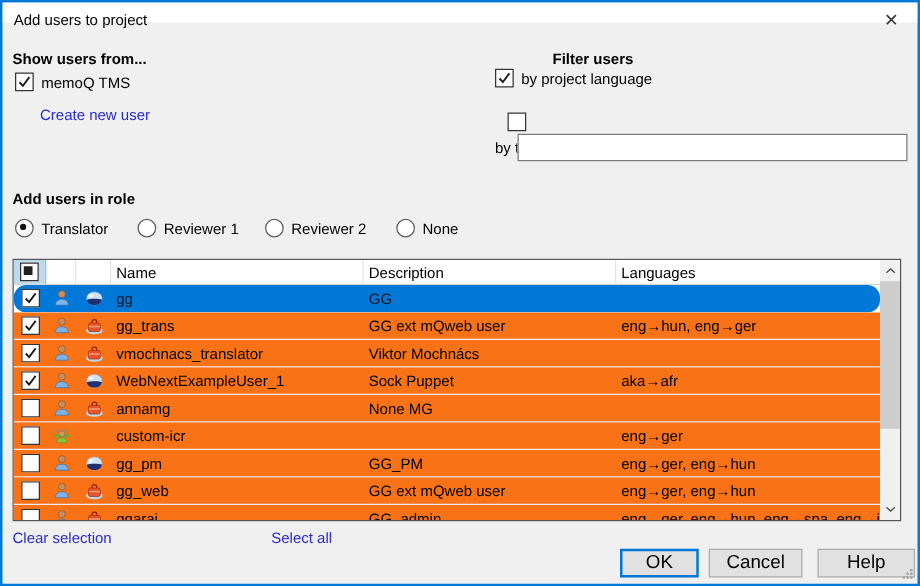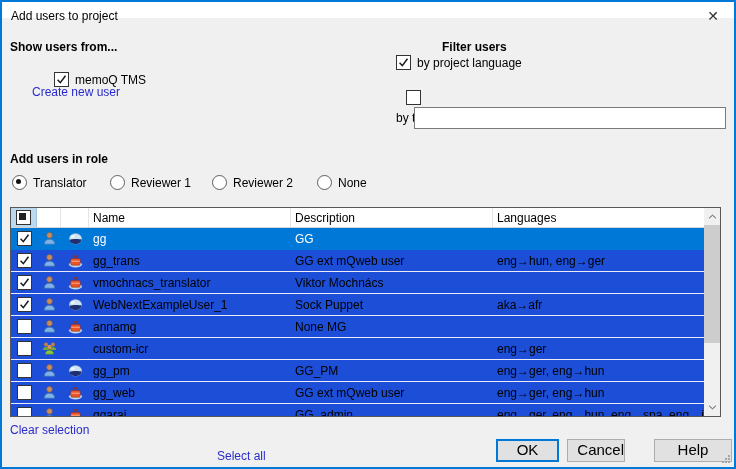--- a/index.html
+++ b/index.html
@@ -32,22 +32,22 @@
   .th{box-sizing:border-box;border-right:1px solid #e4e4e4;padding:3px 13px 0 4px;white-space:nowrap;overflow:hidden;}
   .w-cb{width:26px;flex:0 0 auto;display:flex;align-items:center;justify-content:center;padding:0;}
   .w-i1{width:24px;flex:0 0 auto;}
   .w-i2{width:28px;flex:0 0 auto;}
   .w-name{width:202px;flex:0 0 auto;}
   .w-desc{width:202px;flex:0 0 auto;}
   .w-lang{flex:1 1 auto;border-right:none;}
   .th.w-cb{background:#bcd9ee;border-right:1px solid #9fc4de;}
   .rows{position:absolute;left:0;top:20px;right:16px;bottom:0;overflow:hidden;}
   .row{display:flex;height:22px;box-sizing:border-box;border-bottom:1px solid #eceaf6;
-       align-items:center;background:#1d4ed8;}
-  .row.selected{background:#0078d7;color:#ffffff;border-bottom-color:#0078d7;}
+       align-items:center;background:#f97316;}
+  .row.selected{background:#0078d7;color:#0f172a;border-bottom-color:#0078d7;border-radius:10px;}
   .row.selected .c-name{text-decoration:underline;}
   .cell{box-sizing:border-box;padding:0 4px;white-space:nowrap;overflow:hidden;}
   .cell.w-cb{display:flex;align-items:center;justify-content:center;padding:0;}
   .row-icon{width:15px;height:15px;display:block;margin:0 auto;}
   
   .vscroll{position:absolute;top:0;right:0;bottom:0;width:16px;background:#f0f0f0;}
   .sb-btn{position:absolute;left:0;width:16px;height:17px;display:flex;align-items:center;justify-content:center;}
   .sb-up{top:0;}
   .sb-down{bottom:0;}
   .sb-thumb{position:absolute;left:0;top:17px;width:16px;height:118px;background:#cdcdcd;}
@@ -97,21 +97,21 @@
 </svg>
 
 <div class="dialog">
 
   <div class="titlebar">
     <span class="title">Add users to project</span>
     <span class="close-btn">✕</span>
   </div>
 
   <div class="heading" style="left:8px;top:38px;">Show users from...</div>
-  <div class="chkrow" style="left:10px;top:70px;margin-left:42px;">
+  <div class="chkrow" style="left:10px;top:56px;">
     <span class="checkbox on">
         <svg class="mark">
           <use href="#icon-check"></use>
         </svg>
       </span>
     <span>memoQ TMS</span>
   </div>
   <span class="link" style="left:30px;top:83px;">Create new user</span>
 
   <div class="heading" style="left:392px;top:38px;padding-left:48px;">Filter users</div>
@@ -358,24 +358,24 @@
       <div class="sb-thumb"></div>
       <div class="sb-btn sb-down">
         <svg width="9" height="5">
             <use href="#icon-chevron-down"></use>
           </svg>
       </div>
     </div>
   </div>
 
   <span class="link" style="left:8px;top:421px;">Clear selection</span>
-  <span class="link" style="left:215px;top:421px;margin-top:26px;">Select all</span>
+  <span class="link" style="left:215px;top:421px;">Select all</span>
 
   <div class="btn focused" style="left:494px;width:63px;">OK</div>
-  <div class="btn" style="left:565px;width:58px;text-align:right;">Cancel</div>
+  <div class="btn" style="left:565px;width:75px;">Cancel</div>
   <div class="btn" style="left:652px;width:78px;">Help</div>
 
   <svg class="grip" width="9" height="9">
     <rect x="6" y="0" width="2" height="2" fill="#a5a5a5"></rect>
     <rect x="6" y="3" width="2" height="2" fill="#a5a5a5"></rect>
     <rect x="3" y="3" width="2" height="2" fill="#a5a5a5"></rect>
     <rect x="6" y="6" width="2" height="2" fill="#a5a5a5"></rect>
     <rect x="3" y="6" width="2" height="2" fill="#a5a5a5"></rect>
     <rect x="0" y="6" width="2" height="2" fill="#a5a5a5"></rect>
   </svg>

